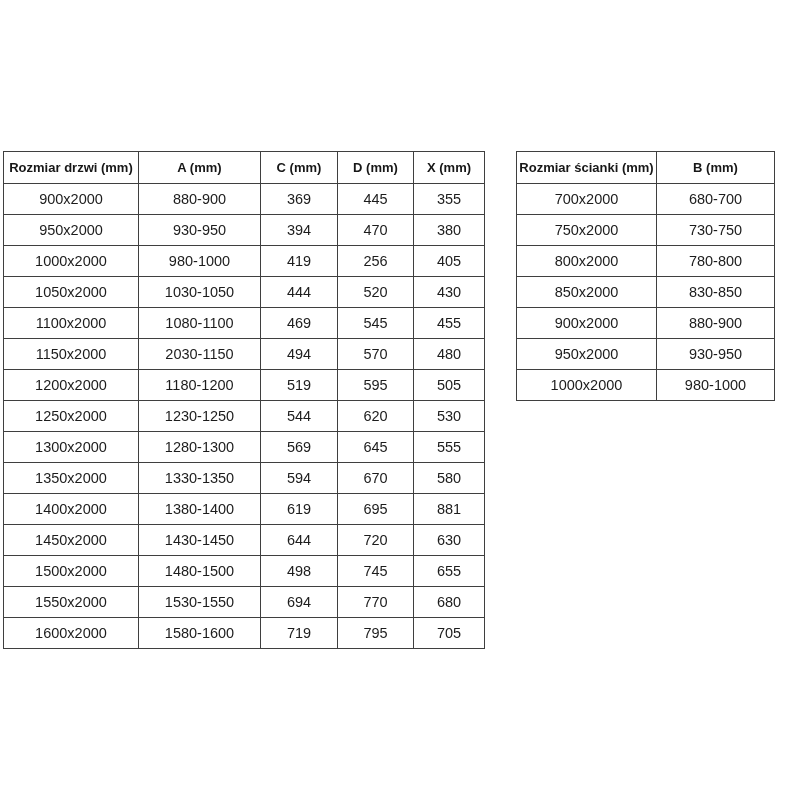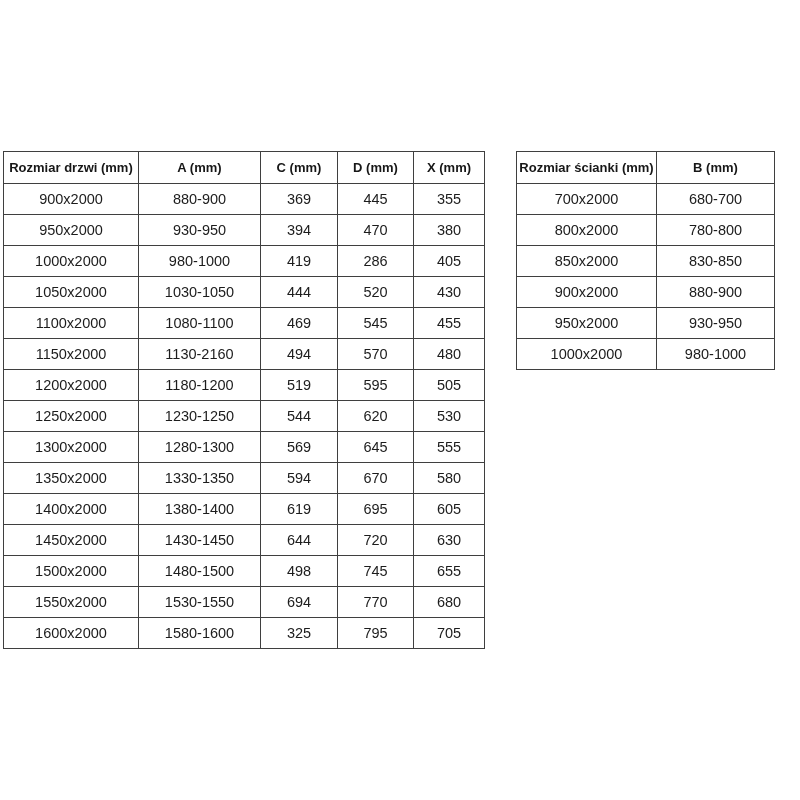--- a/index.html
+++ b/index.html
@@ -97,40 +97,40 @@
           <td>950x2000</td>
           <td>930-950</td>
           <td>394</td>
           <td>470</td>
           <td>380</td>
         </tr>
         <tr>
           <td>1000x2000</td>
           <td>980-1000</td>
           <td>419</td>
-          <td>286</td>
+          <td>256</td>
           <td>405</td>
         </tr>
         <tr>
           <td>1050x2000</td>
           <td>1030-1050</td>
           <td>444</td>
           <td>520</td>
           <td>430</td>
         </tr>
         <tr>
           <td>1100x2000</td>
           <td>1080-1100</td>
           <td>469</td>
           <td>545</td>
           <td>455</td>
         </tr>
         <tr>
           <td>1150x2000</td>
-          <td>1130-2160</td>
+          <td>2030-1150</td>
           <td>494</td>
           <td>570</td>
           <td>480</td>
         </tr>
         <tr>
           <td>1200x2000</td>
           <td>1180-1200</td>
           <td>519</td>
           <td>595</td>
           <td>505</td>
@@ -154,21 +154,21 @@
           <td>1330-1350</td>
           <td>594</td>
           <td>670</td>
           <td>580</td>
         </tr>
         <tr>
           <td>1400x2000</td>
           <td>1380-1400</td>
           <td>619</td>
           <td>695</td>
-          <td>605</td>
+          <td>881</td>
         </tr>
         <tr>
           <td>1450x2000</td>
           <td>1430-1450</td>
           <td>644</td>
           <td>720</td>
           <td>630</td>
         </tr>
         <tr>
           <td>1500x2000</td>
@@ -180,21 +180,21 @@
         <tr>
           <td>1550x2000</td>
           <td>1530-1550</td>
           <td>694</td>
           <td>770</td>
           <td>680</td>
         </tr>
         <tr>
           <td>1600x2000</td>
           <td>1580-1600</td>
-          <td>325</td>
+          <td>719</td>
           <td>795</td>
           <td>705</td>
         </tr>
       </tbody>
     </table>
   </div>
 
 <div id="wall-table-wrap" class="tbl-wrap">
     <table class="spec">
       <colgroup>
@@ -206,20 +206,24 @@
           <th>Rozmiar ścianki (mm)</th>
           <th>B (mm)</th>
         </tr>
       </thead>
       <tbody>
         <tr>
           <td>700x2000</td>
           <td>680-700</td>
         </tr>
         <tr>
+          <td>750x2000</td>
+          <td>730-750</td>
+        </tr>
+        <tr>
           <td>800x2000</td>
           <td>780-800</td>
         </tr>
         <tr>
           <td>850x2000</td>
           <td>830-850</td>
         </tr>
         <tr>
           <td>900x2000</td>
           <td>880-900</td>

